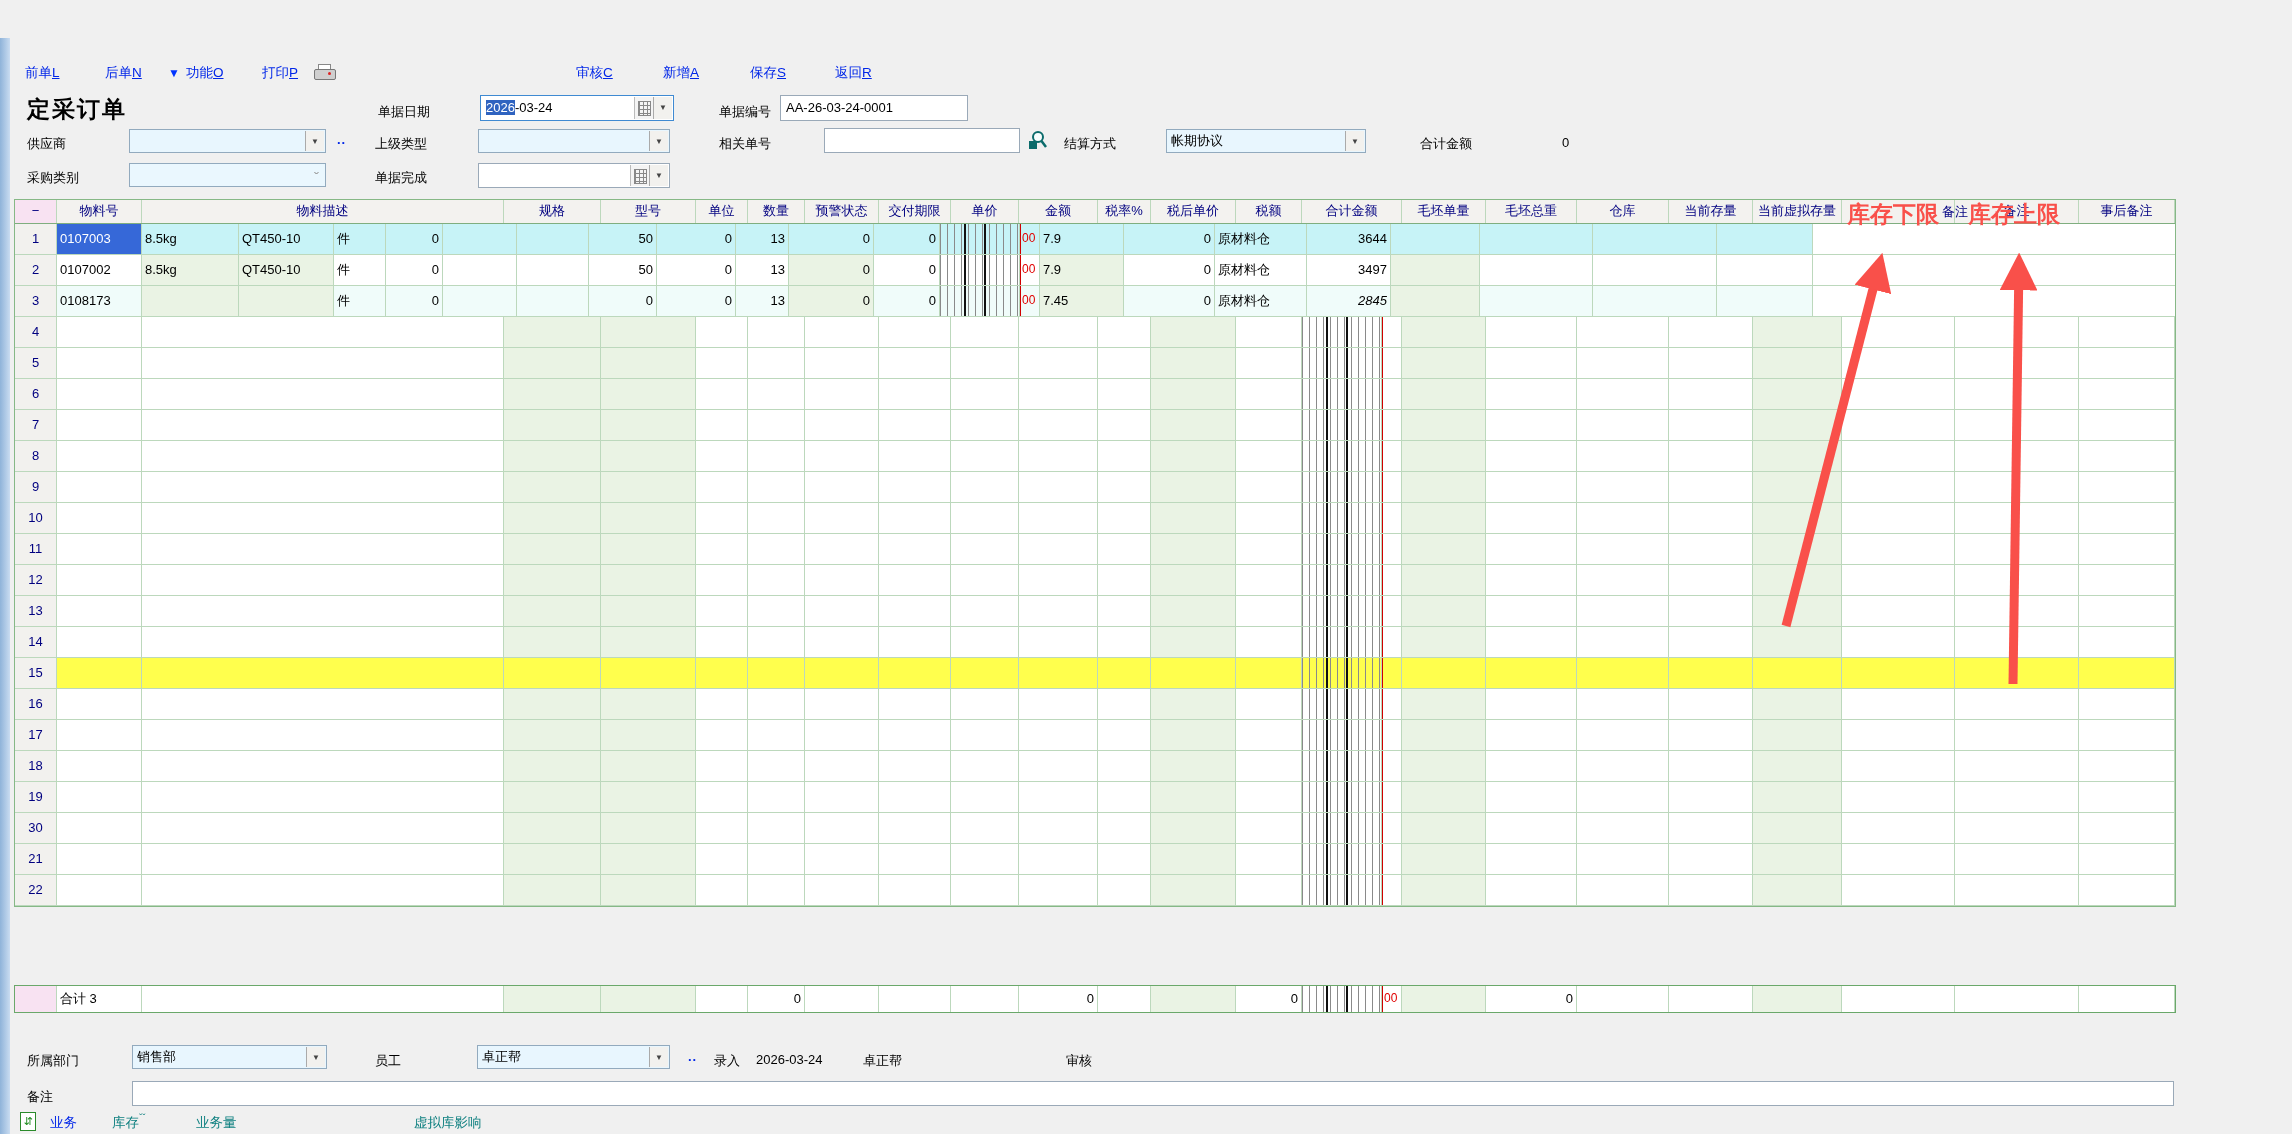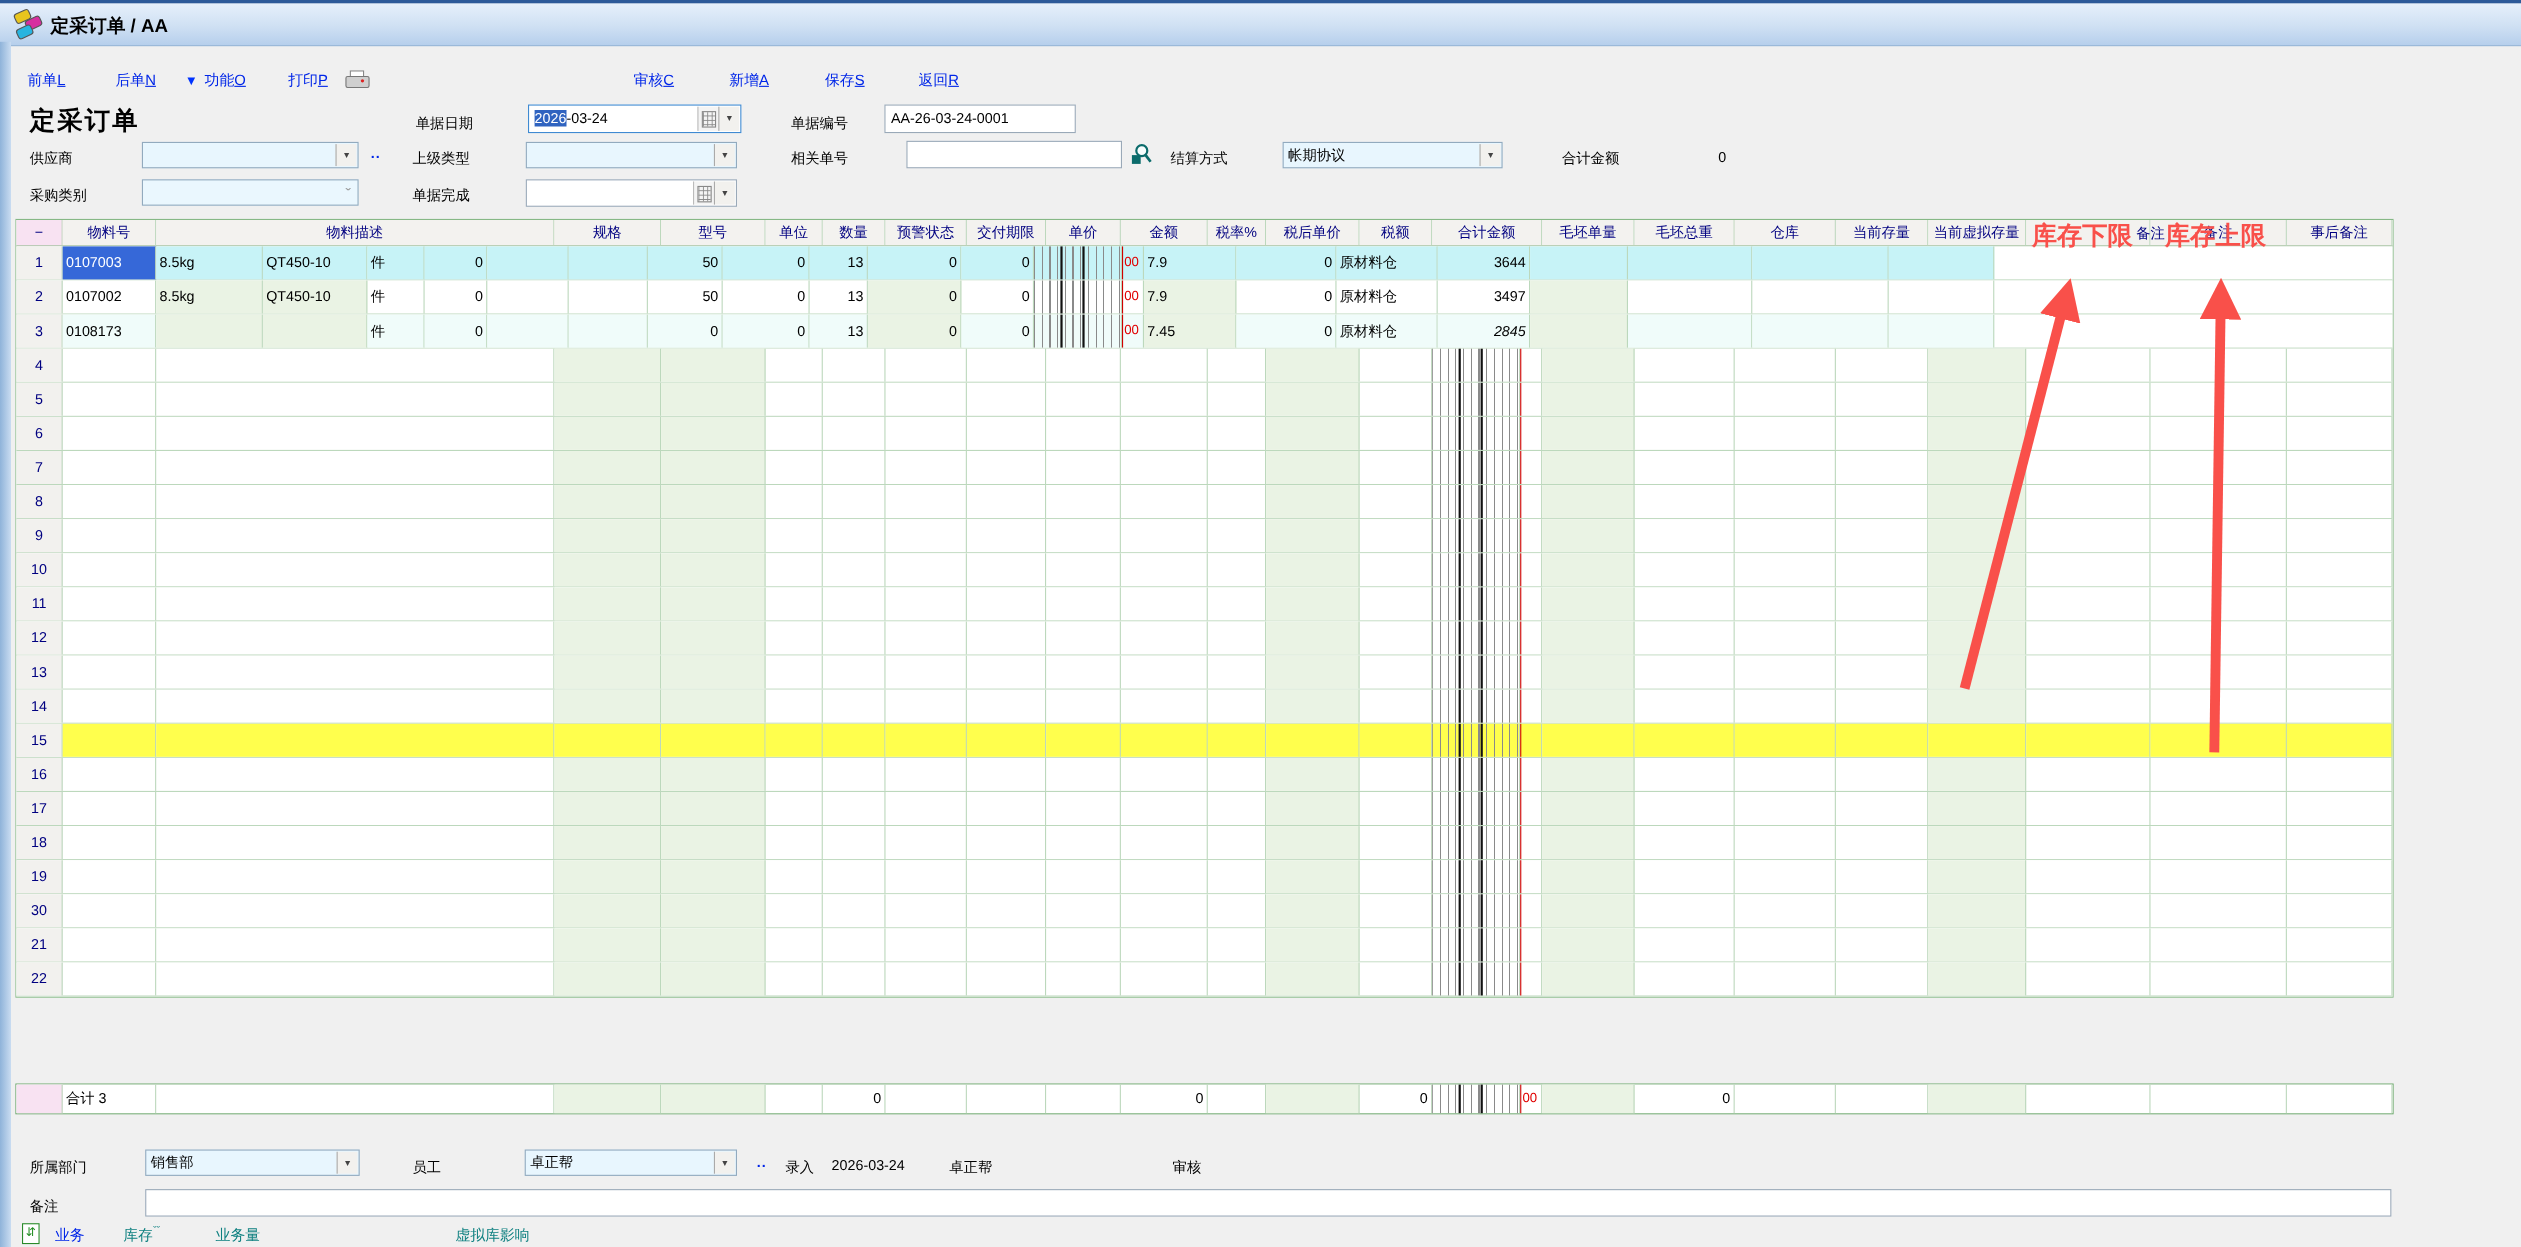--- a/index.html
+++ b/index.html
@@ -85,28 +85,20 @@
   .tab{color:#0f8080;}
   .tabicon{position:absolute;left:20px;top:1112px;width:14px;height:17px;background:#fff;
            border:1px solid #2a8a2a;color:#1c8a1c;font-size:11px;line-height:16px;text-align:center;}
   .supmark{font-size:10px;position:relative;top:-5px;}
 </style>
 </head>
 <body>
 
 <div class="page">
 
-  <div class="titlebar">
-    <span class="appicon">
-      <span class="cyl y"></span>
-        <span class="cyl m"></span>
-        <span class="cyl c"></span>
-    </span>
-    <span class="titletext">定采订单 / AA</span>
-  </div>
   <div class="leftstrip"></div>
 
   <span class="tb-link" style="left:25px"><span>前单</span><u>L</u></span>
   <span class="tb-link" style="left:105px"><span>后单</span><u>N</u></span>
   <span class="funnel" style="left:168px">▼</span>
   <span class="tb-link" style="left:186px"><span>功能</span><u>O</u></span>
   <span class="tb-link" style="left:262px"><span>打印</span><u>P</u></span>
   <span class="printer" style="left:314px">
       <span class="paper"></span>
       <span class="body"></span>
@@ -122,21 +114,21 @@
   <span class="lbl" style="left:378px;top:103px">单据日期</span>
   <div class="input focus" style="left:480px;top:95px;width:194px">
     <span class="sel-year">2026</span><span>-03-24</span>
     <span class="calbtn">
         <span class="grid"></span>
       </span>
     <span class="arrowbtn">▼</span>
   </div>
 
   <span class="lbl" style="left:719px;top:103px">单据编号</span>
-  <div class="input" style="left:804px;top:95px;width:174px">AA-26-03-24-0001</div>
+  <div class="input" style="left:780px;top:95px;width:188px">AA-26-03-24-0001</div>
 
   <span class="lbl" style="left:27px;top:135px">供应商</span>
   <div class="combo" style="left:129px;top:129px;width:197px">
     <span></span>
     <span class="arrowbtn">▼</span>
   </div>
   <span class="dots" style="left:337px;top:132px">..</span>
 
   <span class="lbl" style="left:375px;top:135px">上级类型</span>
   <div class="combo" style="left:478px;top:129px;width:192px">

